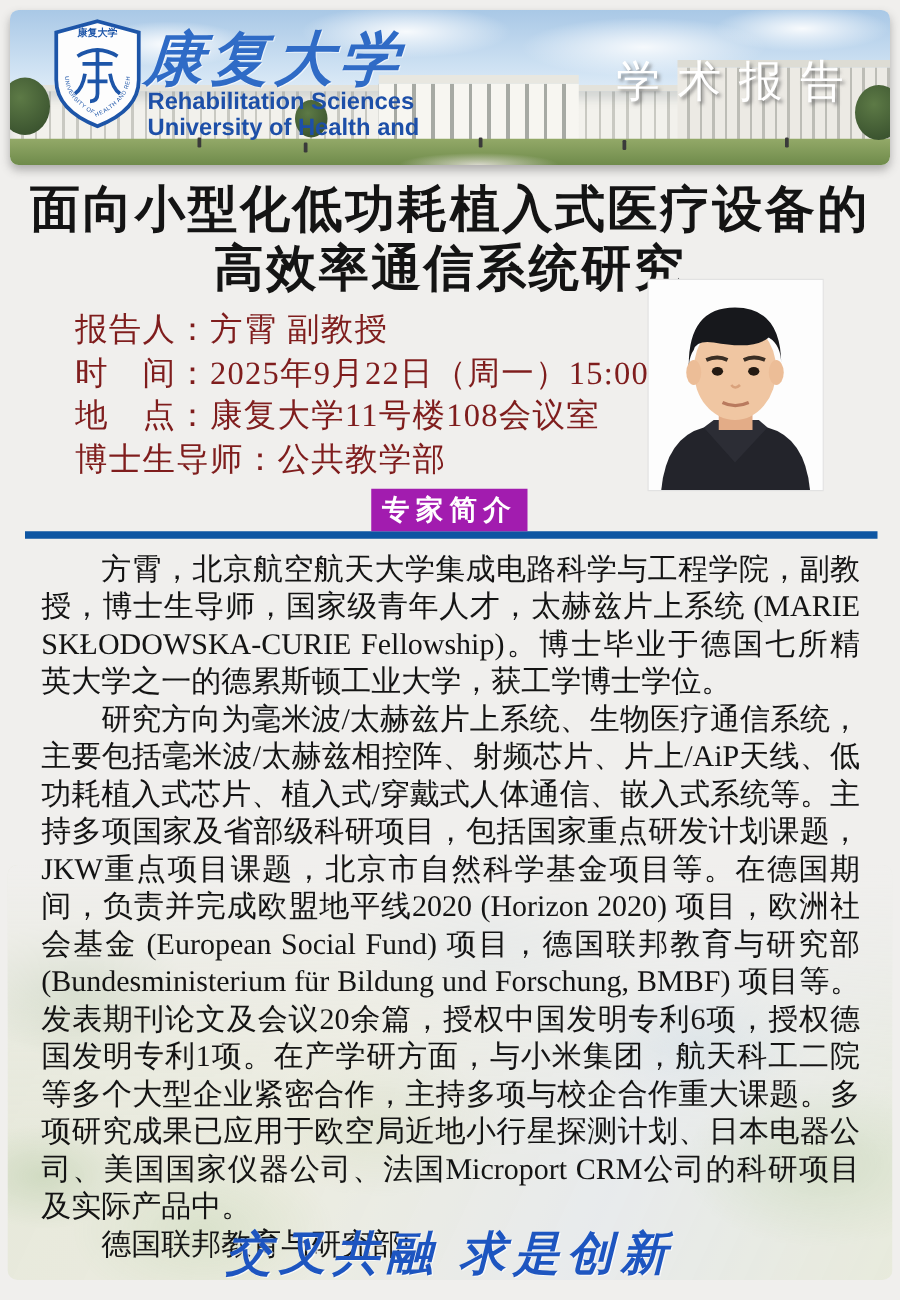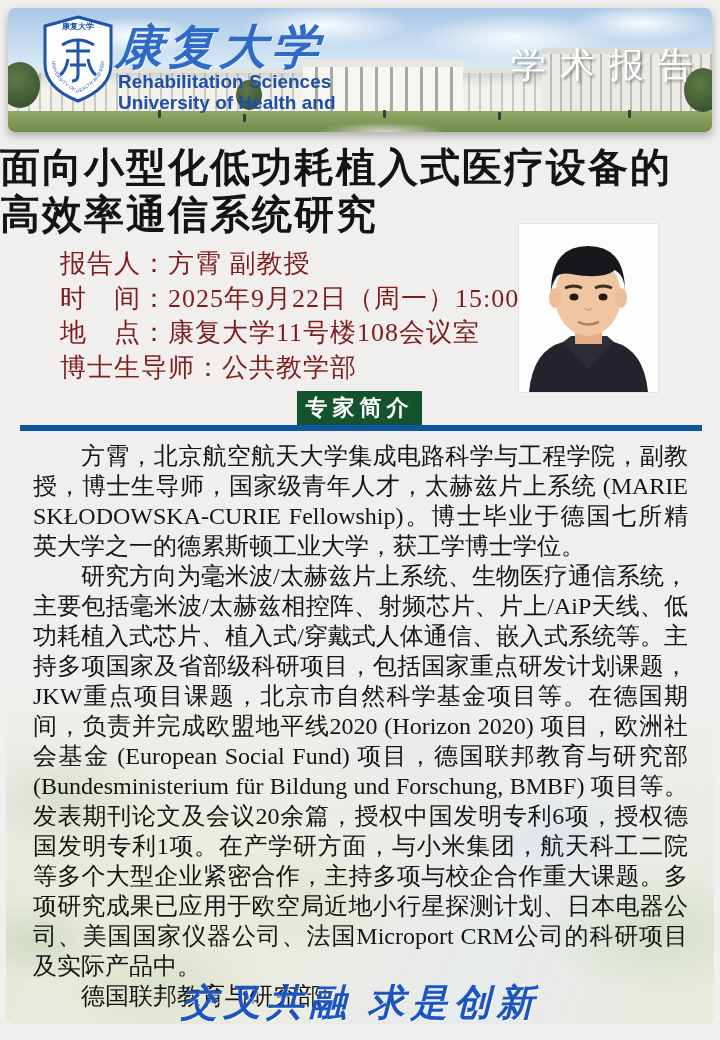--- a/index.html
+++ b/index.html
@@ -34,37 +34,37 @@
   .t2{left:228px;top:72px;width:26px;height:30px;}
   .t3{right:-10px;top:60px;width:38px;height:44px;}
   .person{position:absolute;width:3px;height:8px;background:#3a3a3a;border-radius:1px;bottom:14px;}
 
   .logo{position:absolute;left:34px;top:7px;width:72px;height:88px;}
   .brand-zh{position:absolute;left:108px;top:8px;font-size:47px;font-weight:bold;font-style:italic;
     color:#2f6bc6;letter-spacing:5px;transform:skewX(-4deg);
     text-shadow:1px 1px 0 rgba(255,255,255,.6);}
   .brand-en{position:absolute;left:110px;top:63px;color:#1d4fa8;font-family:"Liberation Sans","DejaVu Sans",sans-serif;
     font-weight:bold;font-size:19px;line-height:21px;}
-  .badge{position:absolute;right:5px;top:34px;color:#ffffff;font-size:35px;letter-spacing:14px;
+  .badge{position:absolute;right:23px;top:34px;color:#ffffff;font-size:35px;letter-spacing:14px;
     text-shadow:2px 2px 3px rgba(110,110,110,.75);font-weight:500;}
 
   
-  .title{position:absolute;left:0;top:144px;width:720px;color:#141414;
+  .title{position:absolute;left:0;top:144px;width:720px;text-align:center;color:#141414;
     font-size:40px;line-height:47px;font-weight:600;letter-spacing:2px;}
 
   
   .info{position:absolute;left:60px;top:247px;font-size:26px;line-height:34.5px;color:#7f1d1d;}
   .info-row span{letter-spacing:1px;}
   .photo{position:absolute;left:519px;top:224px;width:139px;height:168px;background:#ffffff;
     box-shadow:0 0 0 1px #e2e2e2;}
   .photo svg{display:block;}
 
   
   .rule{position:absolute;left:20px;top:425px;width:682px;height:6px;background:#0d55a2;}
-  .banner{position:absolute;left:297px;top:391px;width:125px;height:34px;background:#14532d;
+  .banner{position:absolute;left:297px;top:391px;width:125px;height:34px;background:#a21caf;
     color:#fff;text-align:center;font-size:22px;line-height:34px;letter-spacing:5px;font-weight:bold;}
 
   
   .bio{position:absolute;left:33px;top:441px;width:655px;z-index:1;
     font-size:24px;line-height:30px;color:#141414;text-align:justify;}
   .bio p{margin:0;text-indent:2em;}
 
   
   .slogan{position:absolute;left:0;top:978px;width:720px;text-align:center;z-index:1;
     color:#1d55c0;font-size:37px;font-weight:bold;letter-spacing:6px;font-style:italic;

